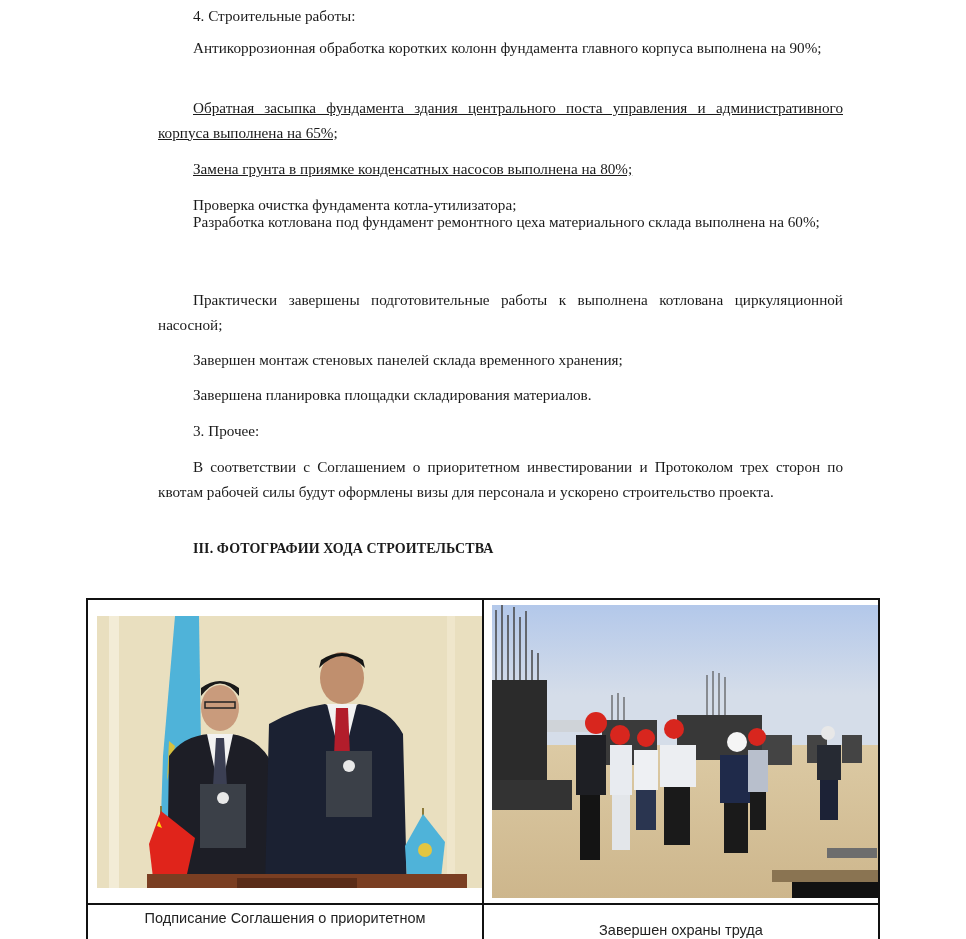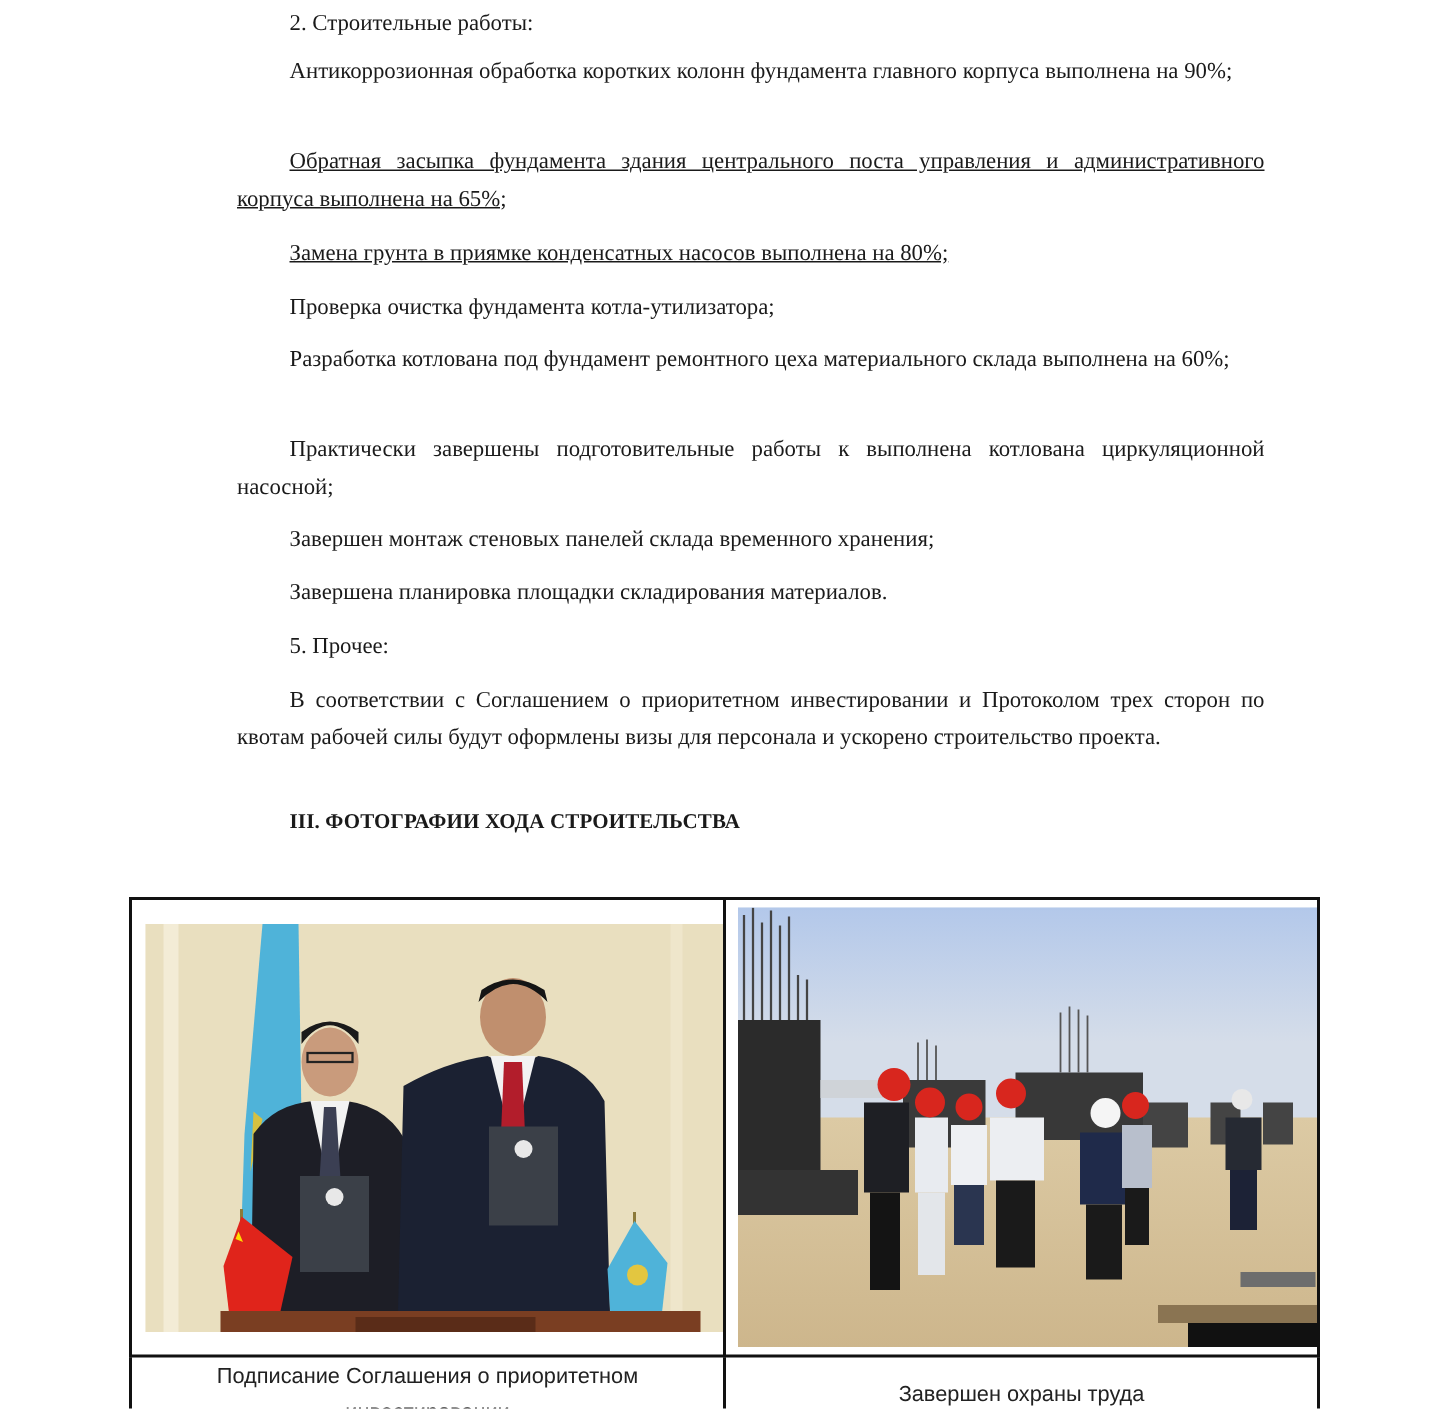--- a/index.html
+++ b/index.html
@@ -13,30 +13,30 @@
   .cap { height: 49px; text-align: center; vertical-align: middle !important; font-family: "Liberation Sans", "DejaVu Sans", sans-serif; font-size: 14.5px; color: #222; line-height: 24px; }
   .photo { position: absolute; overflow: hidden; }
   
   #photo-sign { left: 9px; top: 16px; width: 385px; height: 272px; background: #e9dfbf; }
   #photo-site { left: 8px; top: 5px; width: 386px; height: 293px; background: linear-gradient(#b7cbe8 0%, #c9d6ea 40%, #dfe3e8 52%, #d9c8a4 62%, #cfb98f 100%); }
 </style>
 </head>
 <body>
 
 <div class="page">
-  <p class="para" style="top:4px;">2. Строительные работы:</p>
+  <p class="para" style="top:4px;">4. Строительные работы:</p>
   <p class="para" style="top:36px;">Антикоррозионная обработка коротких колонн фундамента главного корпуса выполнена на 90%;</p>
   <p class="para" style="top:96px;text-decoration:underline;">Обратная засыпка фундамента здания центрального поста управления и административного корпуса выполнена на 65%;</p>
   <p class="para" style="top:157px;text-decoration:underline;">Замена грунта в приямке конденсатных насосов выполнена на 80%;</p>
   <p class="para" style="top:193px;">Проверка очистка фундамента котла-утилизатора;</p>
-  <p class="para" style="top:228px;">Разработка котлована под фундамент ремонтного цеха материального склада выполнена на 60%;</p>
+  <p class="para" style="top:210px;">Разработка котлована под фундамент ремонтного цеха материального склада выполнена на 60%;</p>
   <p class="para" style="top:288px;">Практически завершены подготовительные работы к выполнена котлована циркуляционной насосной;</p>
   <p class="para" style="top:348px;">Завершен монтаж стеновых панелей склада временного хранения;</p>
   <p class="para" style="top:383px;">Завершена планировка площадки складирования материалов.</p>
-  <p class="para" style="top:419px;">5. Прочее:</p>
+  <p class="para" style="top:419px;">3. Прочее:</p>
   <p class="para" style="top:455px;">В соответствии с Соглашением о приоритетном инвестировании и Протоколом трех сторон по квотам рабочей силы будут оформлены визы для персонала и ускорено строительство проекта.</p>
   <div class="section-title" style="top:541px;">III. ФОТОГРАФИИ ХОДА СТРОИТЕЛЬСТВА</div>
 </div>
 
 <table class="photos">
   <tbody>
       <tr>
     <td class="cell-img">
       <div class="photo" id="photo-sign">
         <svg width="385" height="272" viewBox="0 0 385 272">

